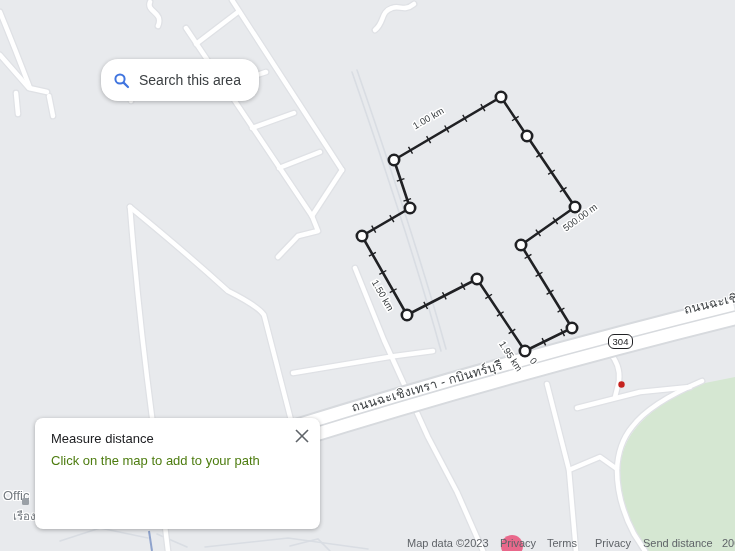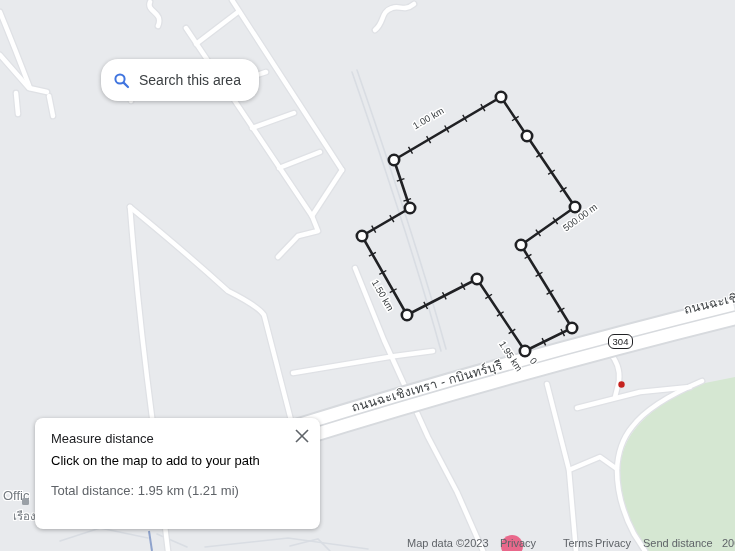--- a/index.html
+++ b/index.html
@@ -19,21 +19,21 @@
     align-items:center;justify-content:center;box-sizing:border-box;text-align:right;}
   
   #search-pill{position:absolute;left:101px;top:59px;height:42px;padding:0 18px 0 12px;
     background:#fff;border:none;border-radius:17px;display:flex;align-items:center;gap:9px;
     box-shadow:0 1px 4px rgba(0,0,0,.28);cursor:pointer;}
   #search-pill span{font-size:14px;color:#3c4043;}
   
   #panel{position:absolute;left:35px;top:418px;width:285px;height:111px;background:#fff;
     border-radius:8px;box-shadow:0 1px 4px rgba(0,0,0,.3);box-sizing:border-box;padding:13px 16px;}
   #panel .title{font-size:13px;color:#202124;margin-bottom:7px;}
-  #panel .subtitle{font-size:13px;color:#000000;margin-bottom:15px;}
+  #panel .subtitle{font-size:13px;color:#4d7c0f;margin-bottom:15px;}
   #panel .tot{font-size:13px;color:#5f6368;margin-bottom:6px;}
   #panel-close{position:absolute;right:9px;top:9px;width:18px;height:18px;border:none;background:transparent;
     padding:0;cursor:pointer;}
   
   .attr{position:absolute;top:537px;font-size:11px;color:#5f6368;white-space:nowrap;margin-left:11px;}
   .mlabel{font-size:9.5px;fill:#3c4043;paint-order:stroke;stroke:#fff;stroke-width:3px;
     text-anchor:middle;font-family:"Liberation Sans",sans-serif;}
 </style>
 </head>
 <body>
@@ -187,22 +187,21 @@
 
   <div id="panel">
     <button id="panel-close" aria-label="close">
       <svg width="18" height="18" viewBox="0 0 18 18">
         <line x1="3" y1="3" x2="15" y2="15" stroke="#5f6368" stroke-width="1.6"></line>
         <line x1="15" y1="3" x2="3" y2="15" stroke="#5f6368" stroke-width="1.6"></line>
       </svg>
     </button>
     <div class="title">Measure distance</div>
     <div class="subtitle">Click on the map to add to your path</div>
-    <div class="tot">Total distance: 1.95 km (1.21 mi)</div>
   </div>
 
   <div class="attr" style="left:396px">Map data ©2023</div>
   <div class="attr" style="left:489px">Privacy</div>
-  <a class="attr" style="left:552px">Terms</a>
+  <a class="attr" style="left:536px">Terms</a>
   <a class="attr" style="left:584px">Privacy</a>
   <a class="attr" style="left:632px">Send distance</a>
   <div class="attr" style="left:711px">200 m</div>
 </div>
 
 </body></html>

